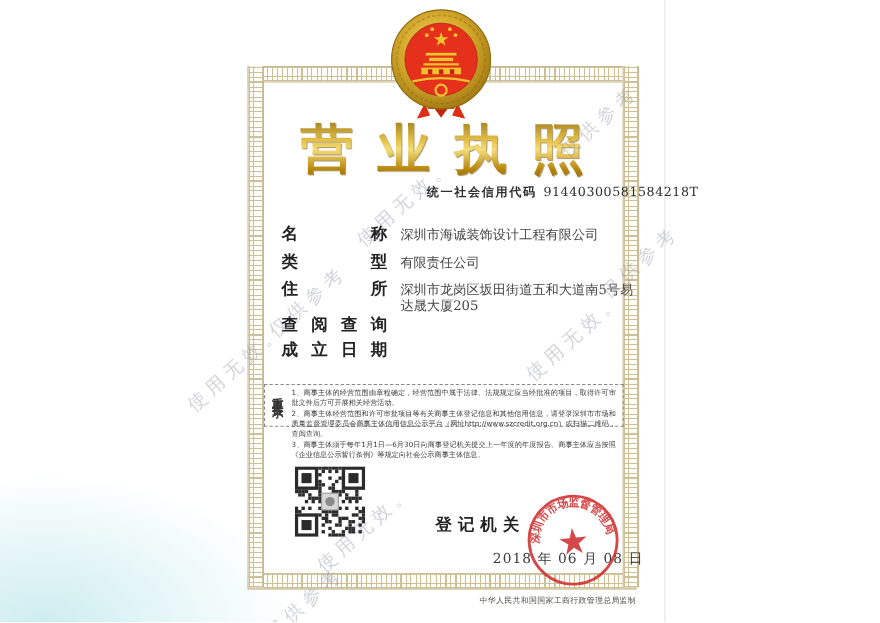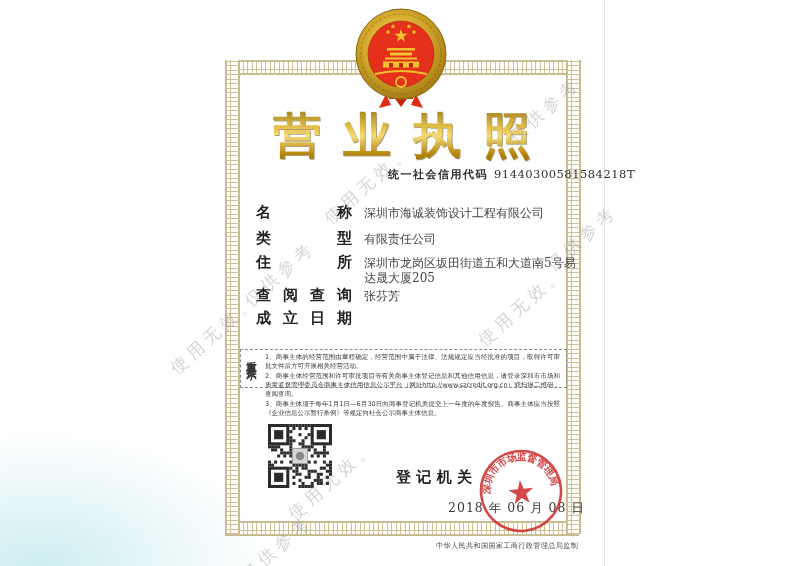--- a/index.html
+++ b/index.html
@@ -136,21 +136,20 @@
   <div class="field-row" style="top:230px">
     <span class="f-label">类型</span>
     <span class="f-value">有限责任公司</span>
   </div>
   <div class="field-row" style="top:254px">
     <span class="f-label">住所</span>
     <span class="f-value">深圳市龙岗区坂田街道五和大道南5号易达晟大厦205</span>
   </div>
   <div class="field-row" style="top:287px">
     <span class="f-label">查阅查询</span>
-    <span class="f-value">张芬芳</span>
   </div>
   <div class="field-row" style="top:310px">
     <span class="f-label">成立日期</span>
   </div>
 
   <div class="notice-box">
     <div class="notice-side">重要提示</div>
     <div class="notice-text">
       <p>1、商事主体的经营范围由章程确定，经营范围中属于法律、法规规定应当经批准的项目，取得许可审批文件后方可开展相关经营活动。</p>
       <p>2、商事主体经营范围和许可审批项目等有关商事主体登记信息和其他信用信息，请登录深圳市市场和质量监督管理委员会商事主体信用信息公示平台（网址http://www.szcredit.org.cn）或扫描二维码，查阅查询。</p>

